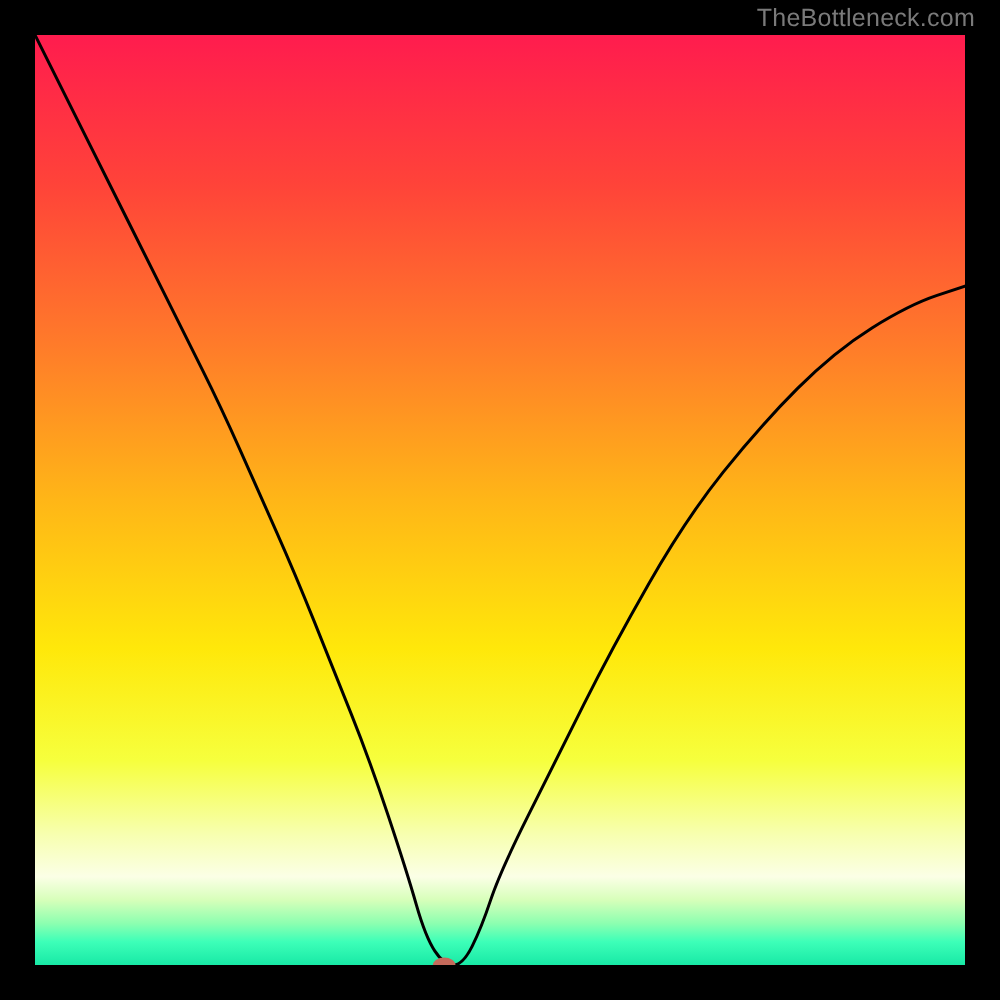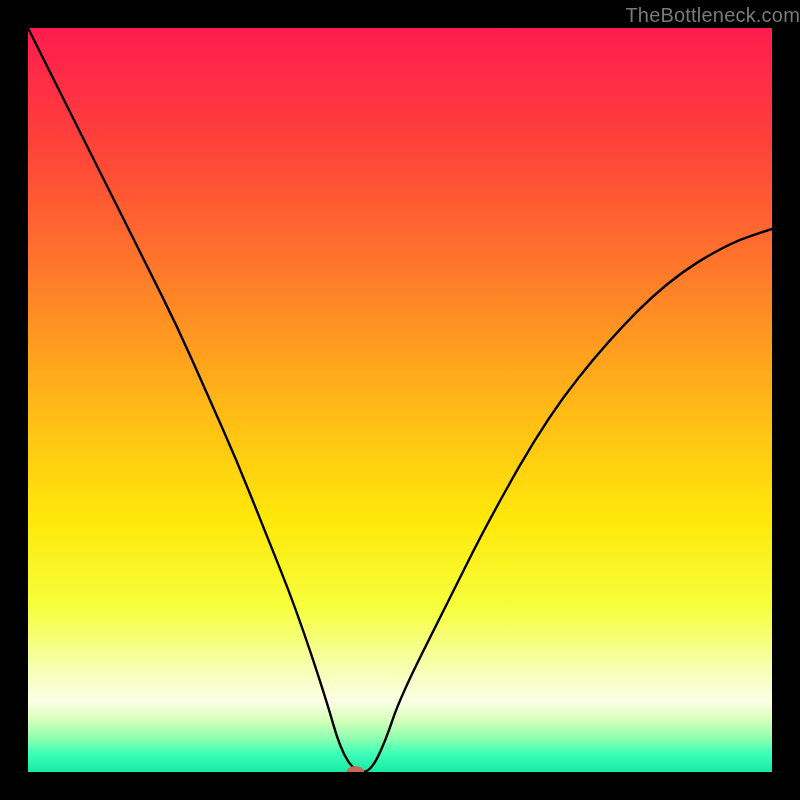--- a/index.html
+++ b/index.html
@@ -21,21 +21,21 @@
     position: absolute;
     left: 28px;
     top: 28px;
     width: 744px;
     height: 744px;
     
   }
   .watermark {
     position: absolute;
     top: 4px;
-    right: 0;
+    right: 20px;
     color: #7a7a7a;
     font-size: 20px;
     font-weight: 500;
     letter-spacing: 0.2px;
   }
   svg { display: block; }
 </style>
 </head>
 <body>
 

